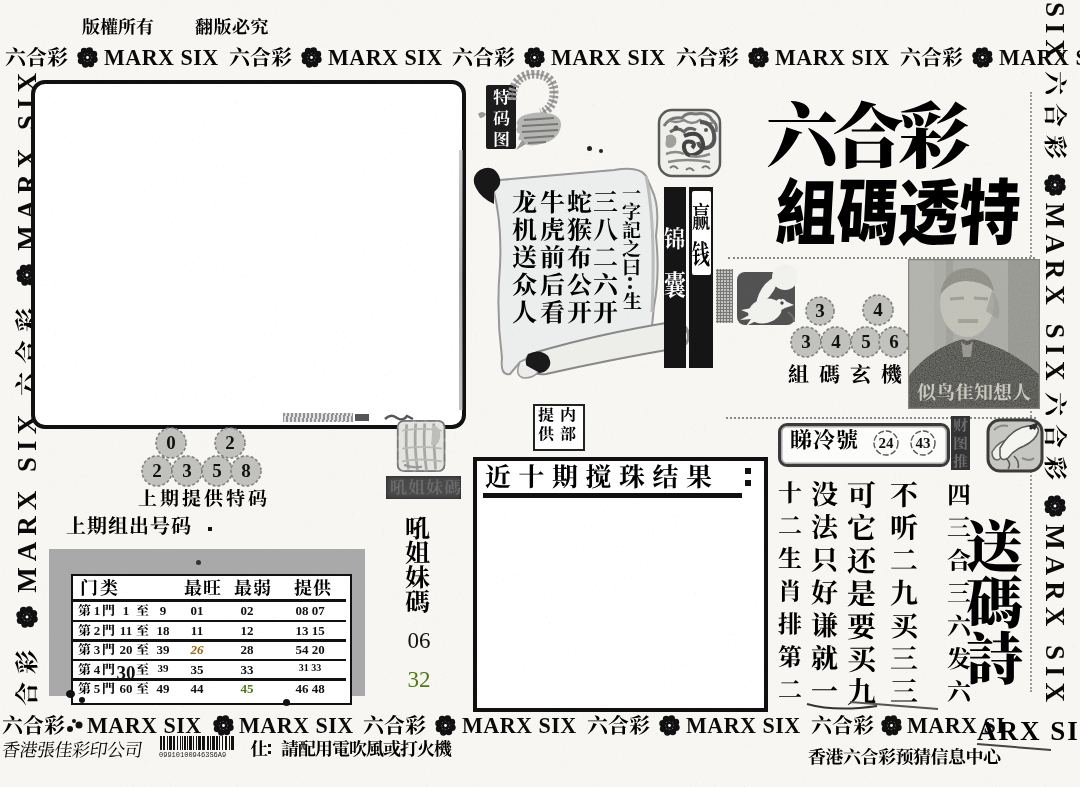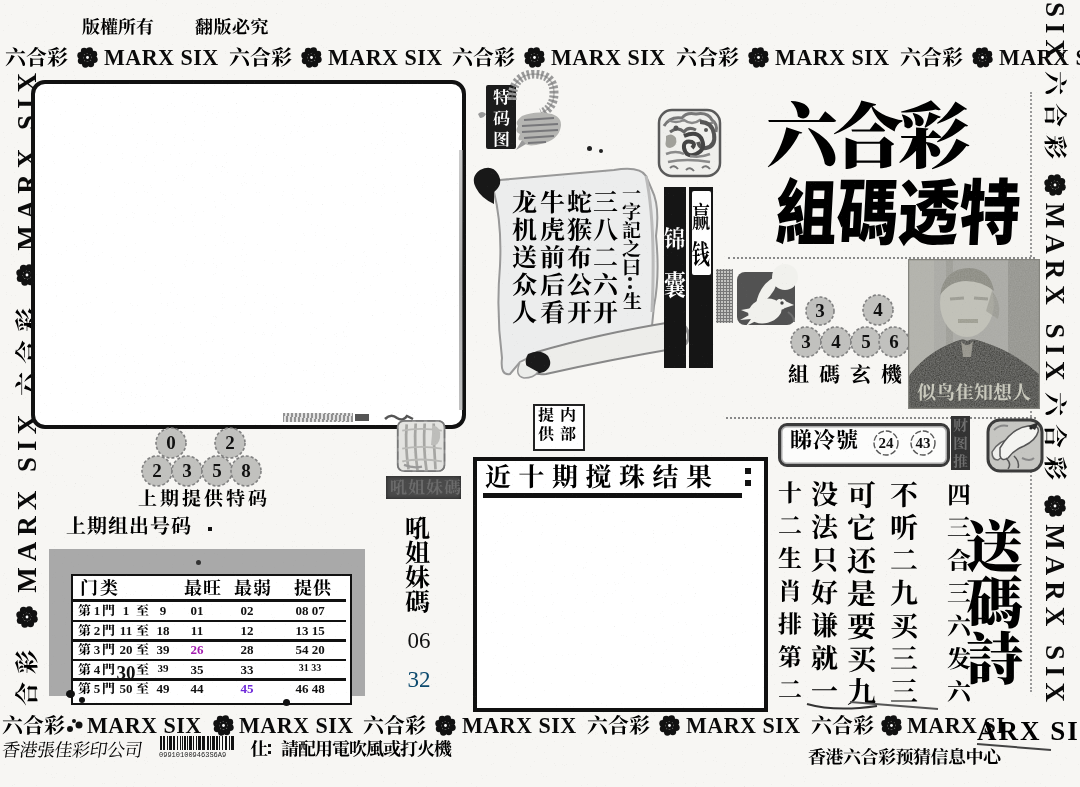--- a/index.html
+++ b/index.html
@@ -834,21 +834,21 @@
       <use href="#sb9580" x="0" y="0"></use>
     </g>
   </svg>
 <div class="abs" style="left:126px;top:642px;font-family:Liberation Serif;font-size:13px;font-weight:bold;letter-spacing:0px;color:#111;transform:translateX(-50%);white-space:nowrap;">20</div>
 <svg style="position:absolute;left:136px;top:643px;overflow:visible;" width="15" height="15">
     <g transform="translate(0,11.05) scale(0.013,-0.013)" fill="#000">
       <use href="#sb81f3" x="0" y="0"></use>
     </g>
   </svg>
 <div class="abs" style="left:163px;top:642px;font-family:Liberation Serif;font-size:13px;font-weight:bold;letter-spacing:0px;color:#111;transform:translateX(-50%);white-space:nowrap;">39</div>
-<div class="abs" style="left:197px;top:642px;font-family:Liberation Serif;font-size:13px;font-weight:bold;letter-spacing:0px;color:#a21caf;transform:translateX(-50%);white-space:nowrap;">26</div>
+<div class="abs" style="left:197px;top:642px;font-family:Liberation Serif;font-size:13px;font-weight:bold;letter-spacing:0px;color:#a16207;transform:translateX(-50%);white-space:nowrap;font-style:italic;">26</div>
 <div class="abs" style="left:247px;top:642px;font-family:Liberation Serif;font-size:13px;font-weight:bold;letter-spacing:0px;color:#111;transform:translateX(-50%);white-space:nowrap;">28</div>
 <div class="abs" style="left:310px;top:642px;font-family:Liberation Serif;font-size:13px;font-weight:bold;letter-spacing:0px;color:#111;transform:translateX(-50%);white-space:nowrap;">54 20</div>
 <div class="abs" style="left:73px;top:658.5px;width:273px;height:2.5px;background:#111;"></div>
 
 <svg style="position:absolute;left:78px;top:662.5px;overflow:visible;" width="15" height="15">
     <g transform="translate(0,11.05) scale(0.013,-0.013)" fill="#000">
       <use href="#sb7b2c" x="0" y="0"></use>
     </g>
   </svg>
 <div class="abs" style="left:97px;top:661.5px;font-family:Liberation Serif;font-size:13px;font-weight:bold;letter-spacing:0px;color:#111;transform:translateX(-50%);white-space:nowrap;">4</div>
@@ -873,29 +873,29 @@
     <g transform="translate(0,11.05) scale(0.013,-0.013)" fill="#000">
       <use href="#sb7b2c" x="0" y="0"></use>
     </g>
   </svg>
 <div class="abs" style="left:97px;top:681px;font-family:Liberation Serif;font-size:13px;font-weight:bold;letter-spacing:0px;color:#111;transform:translateX(-50%);white-space:nowrap;">5</div>
 <svg style="position:absolute;left:102px;top:682px;overflow:visible;" width="15" height="15">
     <g transform="translate(0,11.05) scale(0.013,-0.013)" fill="#000">
       <use href="#sb9580" x="0" y="0"></use>
     </g>
   </svg>
-<div class="abs" style="left:126px;top:681px;font-family:Liberation Serif;font-size:13px;font-weight:bold;letter-spacing:0px;color:#111;transform:translateX(-50%);white-space:nowrap;">50</div>
+<div class="abs" style="left:126px;top:681px;font-family:Liberation Serif;font-size:13px;font-weight:bold;letter-spacing:0px;color:#111;transform:translateX(-50%);white-space:nowrap;">60</div>
 <svg style="position:absolute;left:136px;top:682px;overflow:visible;" width="15" height="15">
     <g transform="translate(0,11.05) scale(0.013,-0.013)" fill="#000">
       <use href="#sb81f3" x="0" y="0"></use>
     </g>
   </svg>
 <div class="abs" style="left:163px;top:681px;font-family:Liberation Serif;font-size:13px;font-weight:bold;letter-spacing:0px;color:#111;transform:translateX(-50%);white-space:nowrap;">49</div>
 <div class="abs" style="left:197px;top:681px;font-family:Liberation Serif;font-size:13px;font-weight:bold;letter-spacing:0px;color:#111;transform:translateX(-50%);white-space:nowrap;">44</div>
-<div class="abs" style="left:247px;top:681px;font-family:Liberation Serif;font-size:13px;font-weight:bold;letter-spacing:0px;color:#6d28d9;transform:translateX(-50%);white-space:nowrap;">45</div>
+<div class="abs" style="left:247px;top:681px;font-family:Liberation Serif;font-size:13px;font-weight:bold;letter-spacing:0px;color:#4d7c0f;transform:translateX(-50%);white-space:nowrap;">45</div>
 <div class="abs" style="left:310px;top:681px;font-family:Liberation Serif;font-size:13px;font-weight:bold;letter-spacing:0px;color:#111;transform:translateX(-50%);white-space:nowrap;">46 48</div>
 
 <div class="abs" style="left:66px;top:690px;width:9px;height:8px;background:#111;border-radius:50%;"></div>
 <div class="abs" style="left:79px;top:697px;width:6px;height:6px;background:#111;border-radius:50%;"></div>
 <div class="abs" style="left:283px;top:699px;width:7px;height:7px;background:#111;border-radius:50%;"></div>
 <div class="abs" style="left:196px;top:560px;width:5px;height:5px;background:#333;border-radius:50%;"></div>
 
 <svg class="abs" style="left:383px;top:411px" width="32" height="12">
     <path d="M2,8 Q8,2 14,7 Q20,11 24,5 L30,8" stroke="#555" stroke-width="2.5" fill="none"></path>
   </svg>
@@ -921,21 +921,21 @@
 
 <svg style="position:absolute;left:405px;top:516px;overflow:visible;" width="27" height="100">
     <g transform="translate(0,21.25) scale(0.025,-0.025)" fill="#000">
       <use href="#sb543c" x="0" y="0"></use>
       <use href="#sb59d0" x="0" y="-980"></use>
       <use href="#sb59b9" x="0" y="-1960"></use>
       <use href="#sb78bc" x="0" y="-2940"></use>
     </g>
   </svg>
 <div class="abs" style="left:419px;top:628px;font-family:Liberation Serif;font-size:23px;font-weight:normal;letter-spacing:0px;color:#111;transform:translateX(-50%);white-space:nowrap;">06</div>
-<div class="abs" style="left:419px;top:667px;font-family:Liberation Serif;font-size:23px;font-weight:normal;letter-spacing:0px;color:#0c4a6e;transform:translateX(-50%);white-space:nowrap;">32</div>
+<div class="abs" style="left:419px;top:667px;font-family:Liberation Serif;font-size:23px;font-weight:normal;letter-spacing:0px;color:#4d7c0f;transform:translateX(-50%);white-space:nowrap;">32</div>
 
 <svg style="position:absolute;left:778px;top:481px;overflow:visible;" width="26" height="223">
     <g transform="translate(0,20.4) scale(0.024,-0.024)" fill="#000">
       <use href="#sb5341" x="0" y="0"></use>
       <use href="#sb4e8c" x="0" y="-1367"></use>
       <use href="#sb751f" x="0" y="-2733"></use>
       <use href="#sb8096" x="0" y="-4100"></use>
       <use href="#sb6392" x="0" y="-5467"></use>
       <use href="#sb7b2c" x="0" y="-6833"></use>
       <use href="#sb4e8c" x="0" y="-8200"></use>

